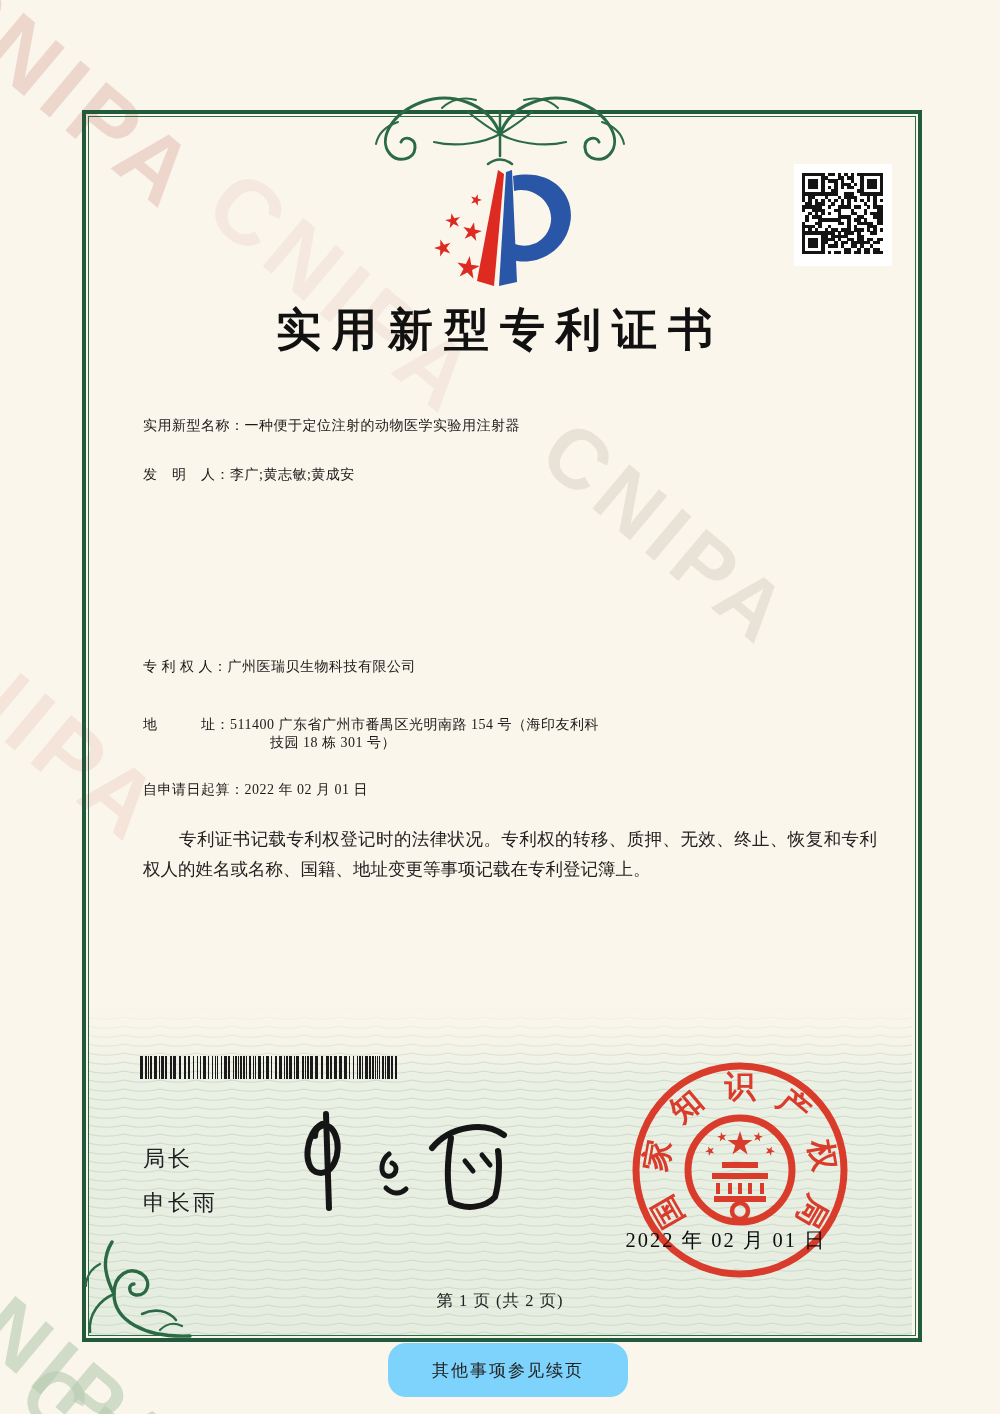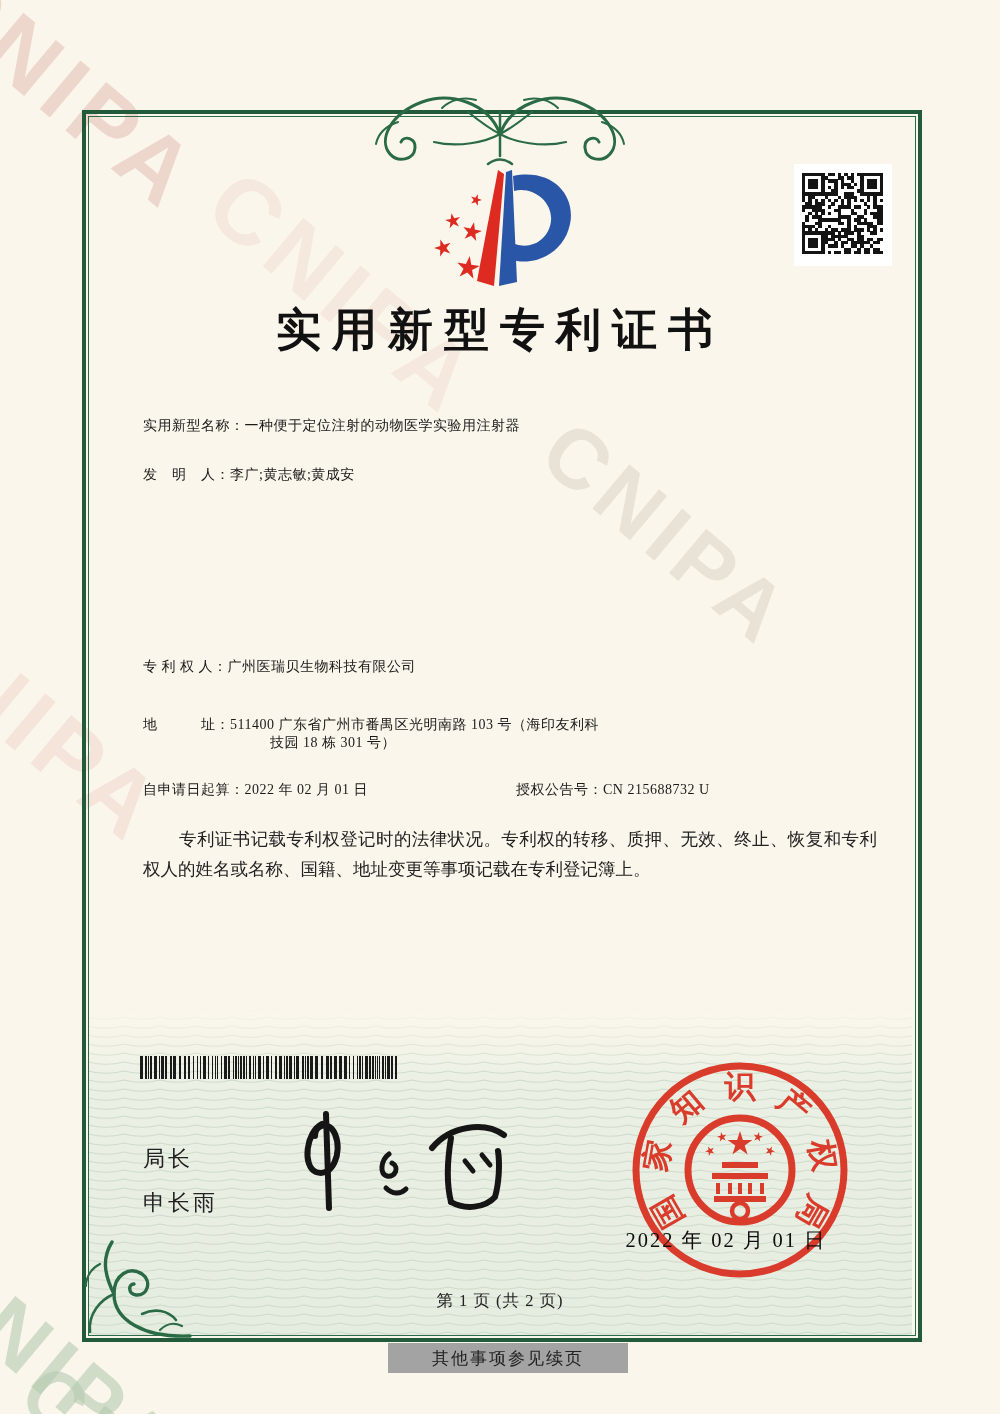--- a/index.html
+++ b/index.html
@@ -46,22 +46,22 @@
   .role{position:absolute;left:143px;top:1144px;font-size:22px;color:#222;letter-spacing:3px;z-index:4;}
   .name{position:absolute;left:143px;top:1188px;font-size:22px;color:#222;letter-spacing:3px;z-index:4;}
   .sig{position:absolute;left:292px;top:1104px;z-index:4;}
 
   .seal{position:absolute;left:624px;top:1054px;z-index:5;opacity:.93;}
   .seal-date{position:absolute;left:608px;top:1226px;width:236px;text-align:center;
              font-size:20.5px;color:#0d0d0d;letter-spacing:2px;z-index:6;}
 
   .pagefoot{position:absolute;left:0;top:1290px;width:1000px;text-align:center;
             font-size:16.5px;color:#222;letter-spacing:1px;z-index:4;}
-  .notebox{position:absolute;left:388px;top:1343px;width:240px;height:30px;background:#a3a3a3;
-           z-index:7;display:flex;align-items:center;justify-content:center;}
+  .notebox{position:absolute;left:388px;top:1343px;width:240px;height:54px;background:#7dd3fc;
+           z-index:7;display:flex;align-items:center;justify-content:center;border-radius:18px;}
   .notebox span{font-size:17px;color:#222;letter-spacing:2px;}
 
   .orn{position:absolute;z-index:3;}
 </style>
 </head>
 <body>
 
 <div class="page">
 
   <div class="wm" style="left:-25px;top:-55px;font-size:92px;color:#e5c3b8;opacity:.6;">CNIPA</div>
@@ -515,28 +515,25 @@
   <div class="f" style="top:417px;">
     <span class="lbl">实用新型名称：</span><span>一种便于定位注射的动物医学实验用注射器</span>
   </div>
   <div class="f" style="top:466px;">
     <span class="lbl">发　明　人：</span><span>李广;黄志敏;黄成安</span>
   </div>
   <div class="f" style="top:658px;">
     <span class="lbl">专 利 权 人：</span><span>广州医瑞贝生物科技有限公司</span>
   </div>
   <div class="f" style="top:716px;">
-    <span class="lbl">地　　　址：</span><span>511400 广东省广州市番禺区光明南路 103 号（海印友利科</span>
+    <span class="lbl">地　　　址：</span><span>511400 广东省广州市番禺区光明南路 154 号（海印友利科</span>
     <span class="addr2">技园 18 栋 301 号）</span>
   </div>
   <div class="f" style="top:781px;">
     <span class="lbl">自申请日起算：</span><span>2022 年 02 月 01 日</span>
-  </div>
-  <div class="f" style="top:781px;left:516px;">
-    <span class="lbl">授权公告号：</span><span>CN 215688732 U</span>
   </div>
 
   <div class="paras">
     <p>专利证书记载专利权登记时的法律状况。专利权的转移、质押、无效、终止、恢复和专利权人的姓名或名称、国籍、地址变更等事项记载在专利登记簿上。</p>
   </div>
 
   <div class="barcode" id="barcode">
       <div style="width: 3px; margin-right: 2px;"></div>
       <div style="width: 2px; margin-right: 1px;"></div>
       <div style="width: 1px; margin-right: 1px;"></div>

